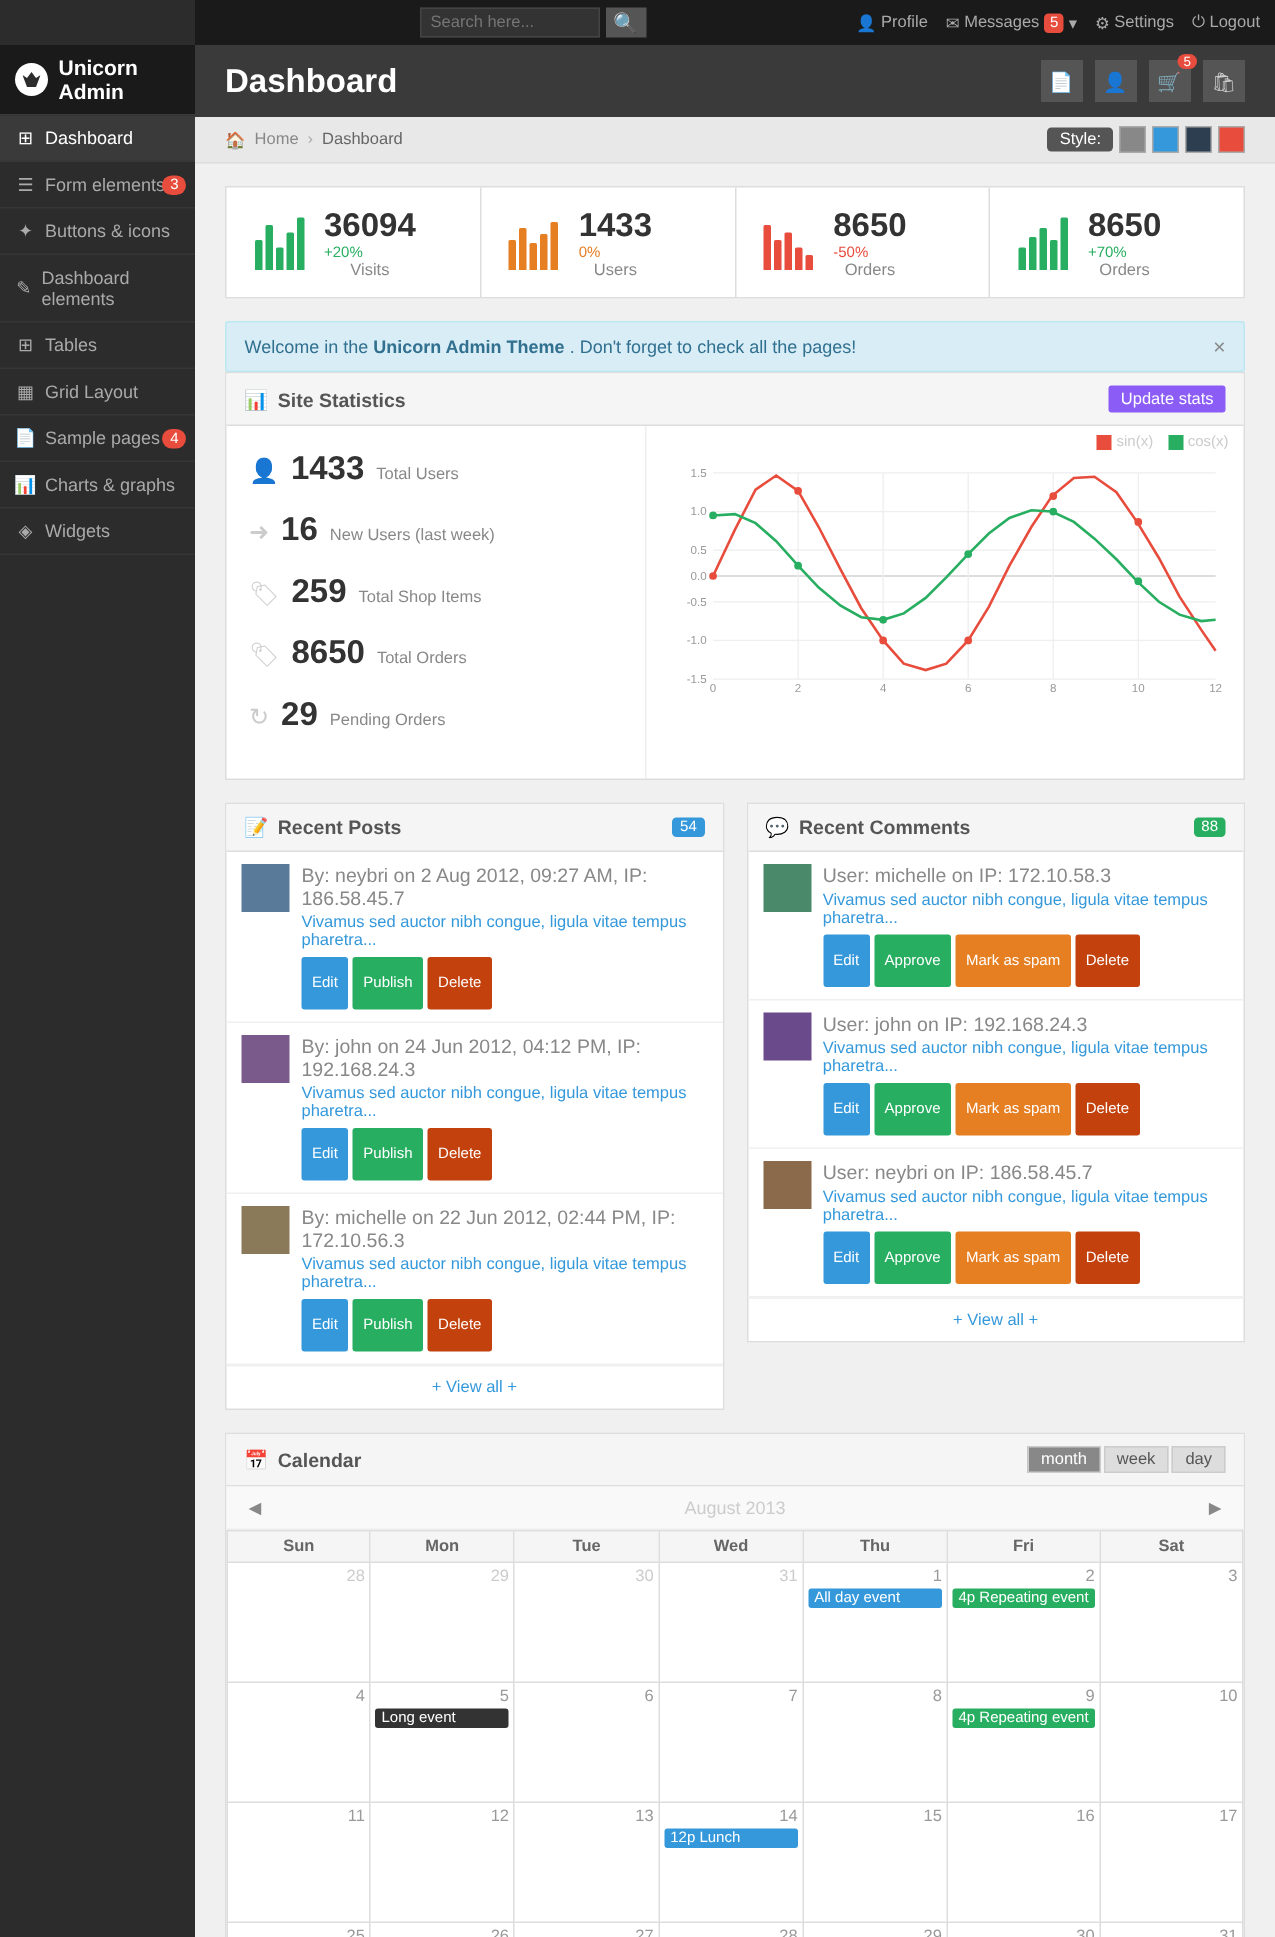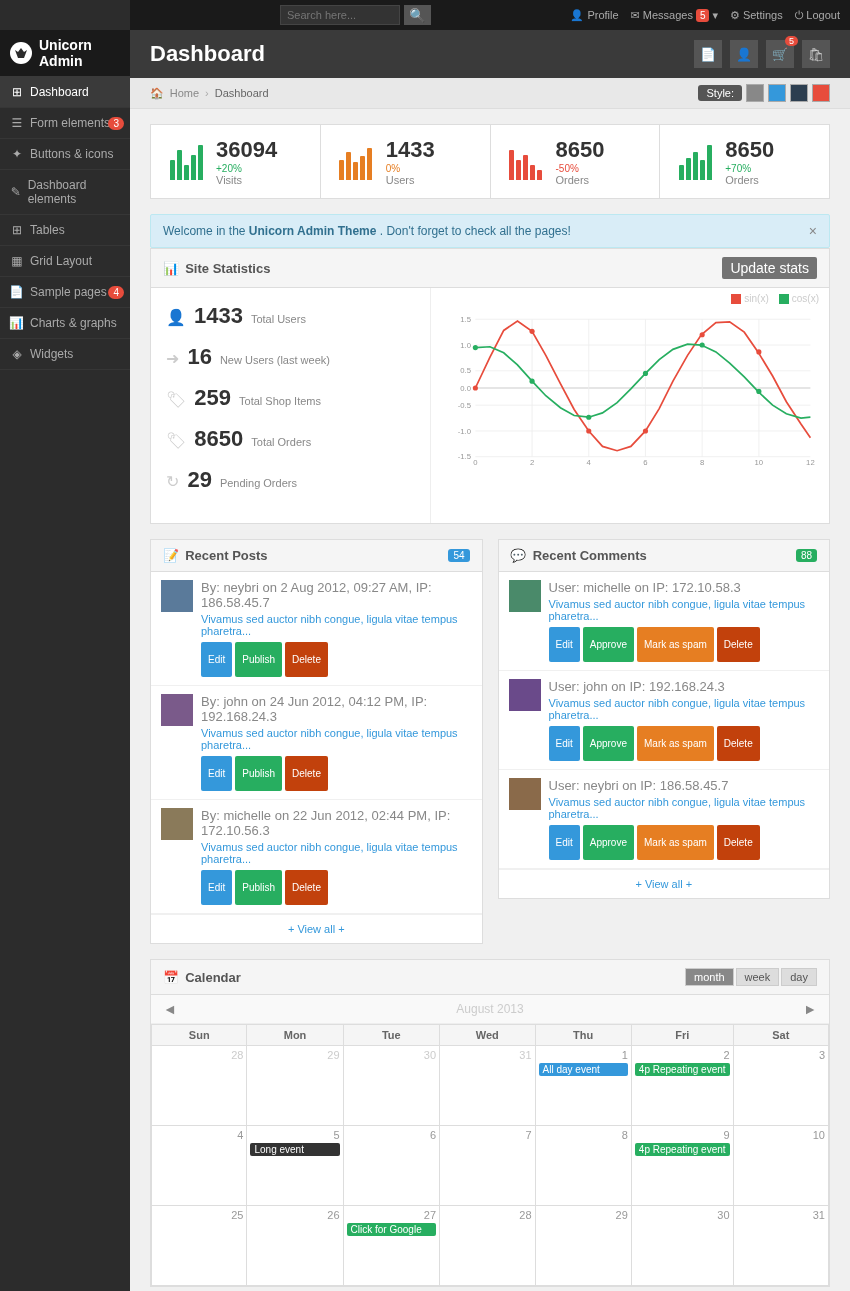--- a/index.html
+++ b/index.html
@@ -42,34 +42,34 @@
     
     #content { padding: 15px 20px; }
 
     
     .stats-row { display: flex; gap: 0; background: #fff; border: 1px solid #ddd; margin-bottom: 15px; }
     .stat-item { flex: 1; display: flex; align-items: center; padding: 12px 15px; border-right: 1px solid #ddd; gap: 10px; }
     .stat-item:last-child { border-right: none; }
     .stat-icon { width: 40px; height: 40px; display: flex; align-items: center; justify-content: center; }
     .stat-info .stat-number { font-size: 22px; font-weight: bold; color: #333; }
     .stat-info .stat-change { font-size: 10px; }
-    .stat-info .stat-label { font-size: 11px; color: #888; }
+    .stat-info .stat-label { font-size: 11px; color: #888; text-align: center; }
     .stat-change.green { color: #27ae60; }
     .stat-change.orange { color: #e67e22; }
     .stat-change.red { color: #e74c3c; }
 
     
     .alert-info { background: #d9edf7; border: 1px solid #bce8f1; color: #31708f; padding: 8px 12px; display: flex; align-items: center; justify-content: space-between; font-size: 12px; border-radius: 2px; }
     .alert-info .close-btn { cursor: pointer; color: #888; font-size: 14px; }
 
     
     .site-stats-card { background: #fff; border: 1px solid #ddd; margin-bottom: 15px; }
     .card-header { background: #f5f5f5; border-bottom: 1px solid #ddd; padding: 8px 12px; display: flex; align-items: center; justify-content: space-between; }
     .card-header .card-title { font-size: 13px; font-weight: bold; color: #555; display: flex; align-items: center; gap: 6px; }
-    .card-header .update-btn { background: #737373; color: #fff; border: none; padding: 3px 8px; font-size: 14px; cursor: pointer; border-radius: 2px; display: flex; align-items: center; gap: 4px; }
+    .card-header .update-btn { background: #8b5cf6; color: #fff; border: none; padding: 3px 8px; font-size: 11px; cursor: pointer; border-radius: 2px; display: flex; align-items: center; gap: 4px; }
     .stats-body { display: flex; }
     .stats-left { width: 280px; padding: 15px; border-right: 1px solid #eee; }
     .stats-metric { margin-bottom: 15px; display: flex; align-items: baseline; gap: 8px; }
     .stats-metric .metric-icon { font-size: 16px; }
     .stats-metric .metric-val { font-size: 22px; font-weight: bold; color: #333; }
     .stats-metric .metric-label { font-size: 11px; color: #888; }
     .stats-right { flex: 1; padding: 10px; position: relative; }
 
     
     .chart-svg { width: 100%; height: 180px; }
@@ -603,20 +603,44 @@
               </td>
             <td>
                 <div class="day-num">9</div>
                 <div class="cal-event green">4p Repeating event</div>
               </td>
             <td>
                 <div class="day-num">10</div>
               </td>
           </tr>
 
+          <tr>
+            <td>
+                <div class="day-num">11</div>
+              </td>
+            <td>
+                <div class="day-num">12</div>
+              </td>
+            <td>
+                <div class="day-num">13</div>
+              </td>
+            <td>
+                <div class="day-num">14</div>
+                <div class="cal-event blue">12p Lunch</div>
+              </td>
+            <td>
+                <div class="day-num">15</div>
+              </td>
+            <td>
+                <div class="day-num">16</div>
+              </td>
+            <td>
+                <div class="day-num">17</div>
+              </td>
+          </tr>
 
 
           <tr>
             <td>
                 <div class="day-num">25</div>
               </td>
             <td>
                 <div class="day-num">26</div>
               </td>
             <td>

